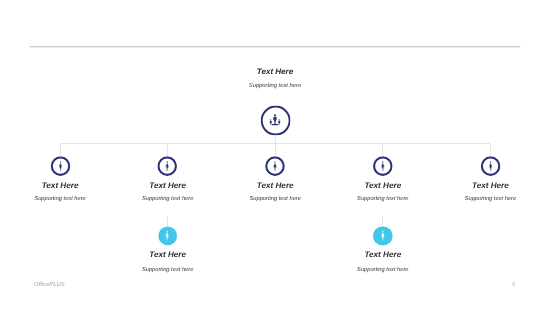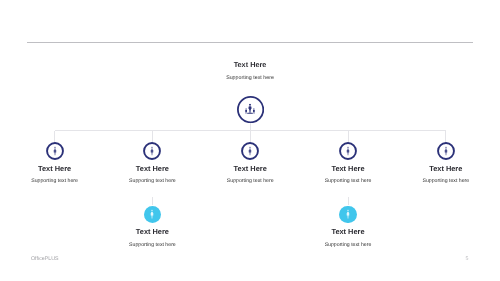--- a/index.html
+++ b/index.html
@@ -1,21 +1,21 @@
 <!DOCTYPE html>
 <html><head>
 <meta charset="utf-8">
 <style>
   html,body{margin:0;padding:0;}
   body{width:500px;height:281px;background:#ffffff;
        -webkit-font-smoothing:antialiased;text-rendering:geometricPrecision;
        font-family:"Liberation Sans",sans-serif;overflow:hidden;}
 
   .slide{position:absolute;left:0;top:0;width:448px;height:281px;background:#fff;
-         will-change:transform;}
+         will-change:transform;font-style:italic;}
 
   .topline{position:absolute;left:27px;top:42px;width:446px;height:1px;background:#bfbfc3;}
 
   .title{position:absolute;left:150px;top:61px;width:200px;text-align:center;
          font-size:7.3px;font-weight:bold;color:#2e2e34;line-height:8px;}
   .subtitle{position:absolute;left:150px;top:74.8px;width:200px;text-align:center;
             font-size:5.3px;color:#333333;line-height:6px;}
 
   svg.wires{position:absolute;left:0;top:0;width:500px;height:281px;}
 

